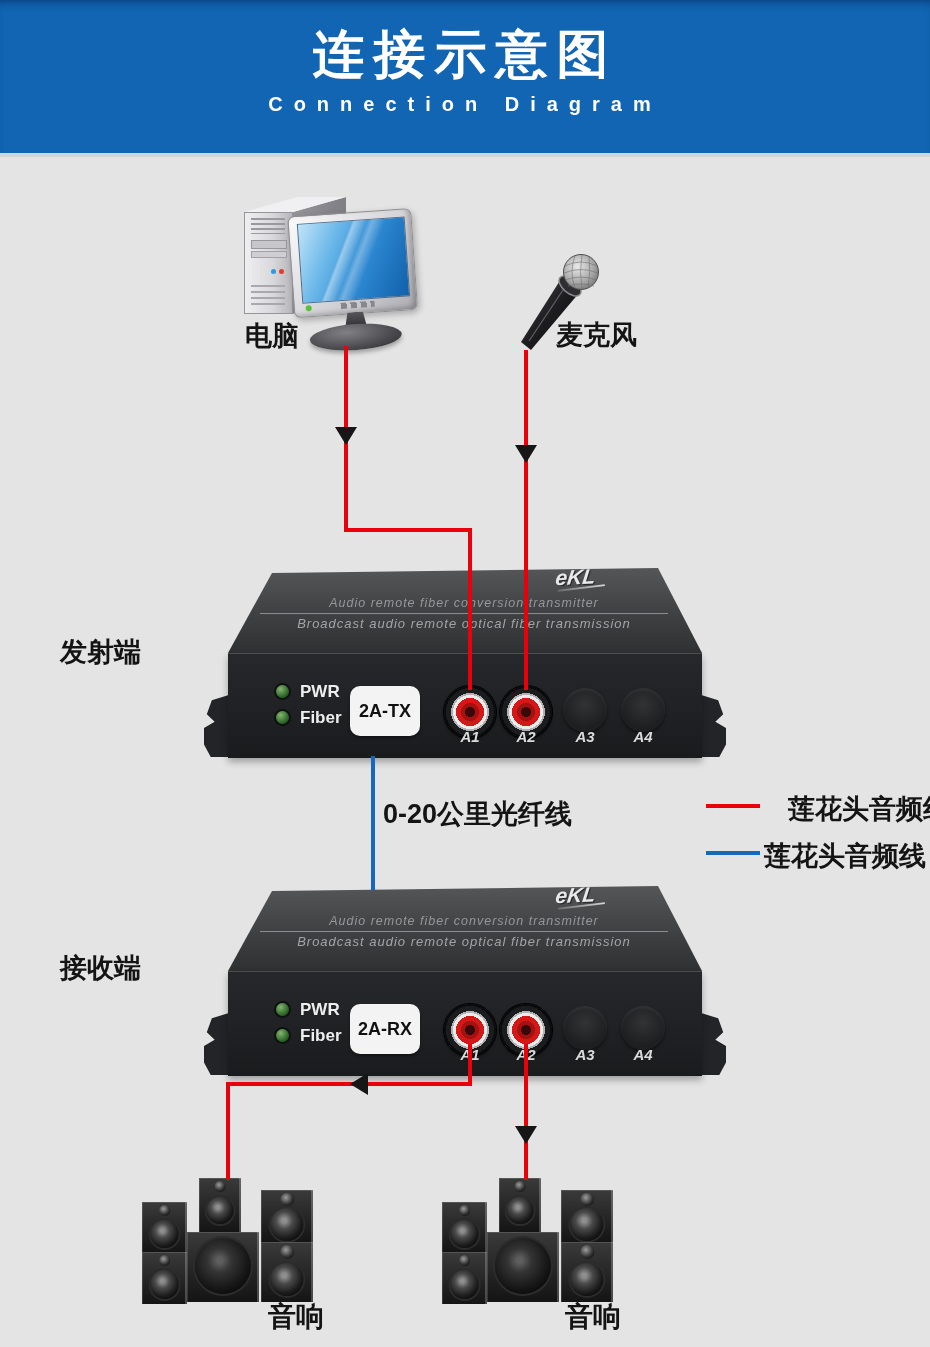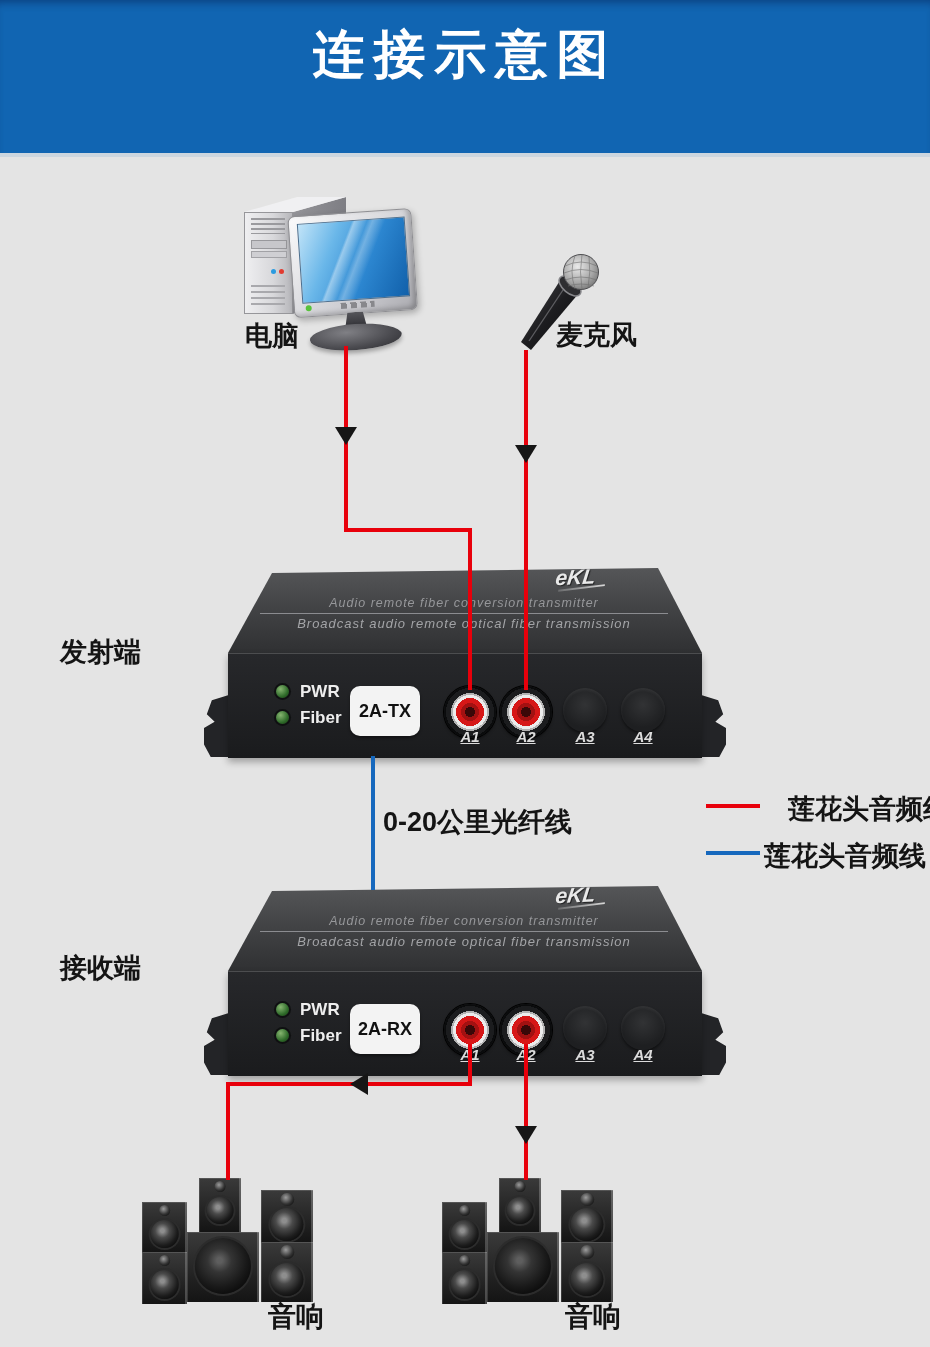--- a/index.html
+++ b/index.html
@@ -83,21 +83,21 @@
   .model{position:absolute;left:146px;top:120px;width:70px;height:50px;border-radius:10px;background:#f3f3f3;
          display:flex;align-items:center;justify-content:center;font-size:18px;font-weight:bold;color:#111;
          box-shadow:0 2px 3px rgba(0,0,0,.4);}
   .rca{position:absolute;width:52px;height:52px;border-radius:50%;
        background:radial-gradient(circle,#3a0808 0 5px,#a31111 5px 9px,#d61717 9px 14px,#ececec 14px 17px,#b2b2b2 17px 19px,#1b1c1e 19px 24px,#0a0b0c 24px 26px);
        box-shadow:0 0 0 1px #000,0 2px 3px rgba(0,0,0,.5);}
   .port-blank{position:absolute;width:44px;height:44px;border-radius:50%;
        background:radial-gradient(circle at 50% 38%,#323335,#1e1f21 65%);
        box-shadow:inset 0 2px 3px rgba(255,255,255,.07),0 2px 3px rgba(0,0,0,.5);}
   .port-lbl{position:absolute;top:162px;width:40px;text-align:center;font-size:15px;font-weight:bold;
-            font-style:italic;color:#dcdcdc;text-decoration:underline;}
+            font-style:italic;color:#dcdcdc;}
 
   
   .leg-seg{position:absolute;width:54px;height:4px;}
 
   
   .spk-set{position:absolute;width:190px;height:132px;z-index:1;}
   .sp{position:absolute;background:linear-gradient(180deg,#3a3a3a,#141414);
       box-shadow:inset 1px 1px 0 rgba(255,255,255,.14),inset -2px 0 0 rgba(255,255,255,.22);}
   .tw{position:absolute;left:50%;transform:translateX(-50%);top:5%;width:26%;padding-top:26%;border-radius:50%;
       background:radial-gradient(circle at 40% 35%,#9d9d9d,#333 55%,#0f0f0f 85%);}
@@ -113,20 +113,21 @@
   .s-rt{left:128px;top:18px;width:52px;height:52px;}
   .s-rb{left:128px;top:70px;width:52px;height:60px;}
 </style>
 </head>
 <body>
 
 <div class="page">
 
   <div class="hdr">
     <div class="hdr-title">连接示意图</div>
+    <div class="hdr-sub">Connection Diagram</div>
   </div>
 
   <div class="pc">
     <div class="pc-side"></div>
     <div class="pc-top"></div>
     <div class="pc-front">
       <div class="pc-vents"></div>
       <div class="pc-bay"></div>
       <div class="pc-bay2"></div>
       <div class="pc-dot-b"></div>
@@ -205,21 +206,21 @@
     <div class="rca" style="left:296px;top:120px;"></div>
     <div class="port-blank" style="left:359px;top:122px;"></div>
     <div class="port-blank" style="left:417px;top:122px;"></div>
     <div class="port-lbl" style="left:246px;">A1</div>
     <div class="port-lbl" style="left:302px;">A2</div>
     <div class="port-lbl" style="left:361px;">A3</div>
     <div class="port-lbl" style="left:419px;">A4</div>
   </div>
 
   <div class="cable-blue" style="left:371px;top:756px;width:4px;height:134px;"></div>
-  <div class="lbl" style="left:383px;top:796px;margin-top:8px;">0-20公里光纤线</div>
+  <div class="lbl" style="left:383px;top:796px;">0-20公里光纤线</div>
 
   <div class="leg-seg" style="left:706px;top:804px;background:#e8000b;"></div>
   <div class="lbl" style="left:788px;top:791px;">莲花头音频线</div>
   <div class="leg-seg" style="left:706px;top:851px;background:#1668bd;"></div>
   <div class="lbl" style="left:764px;top:838px;">莲花头音频线</div>
 
   <div class="lbl" style="left:60px;top:950px;">接收端</div>
 
   <div class="dev" style="top:884px;">
     <div class="dev-top"></div>

